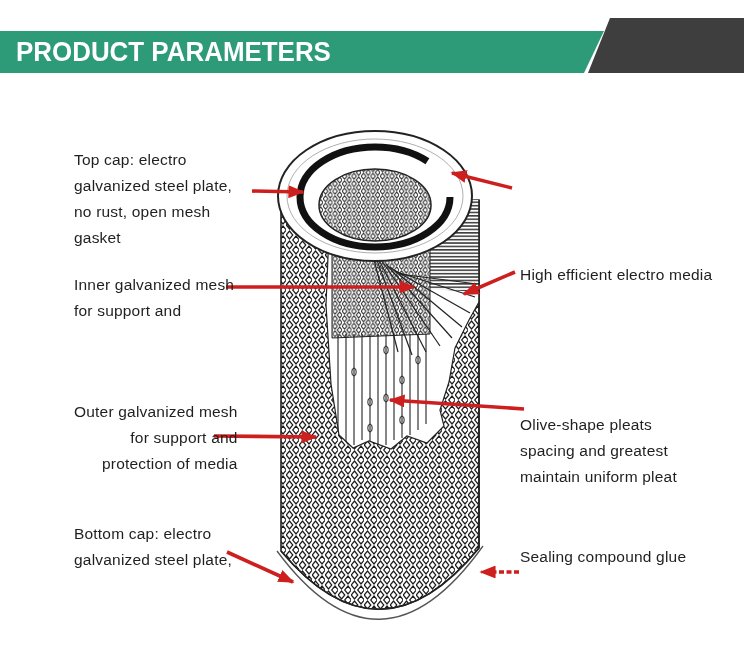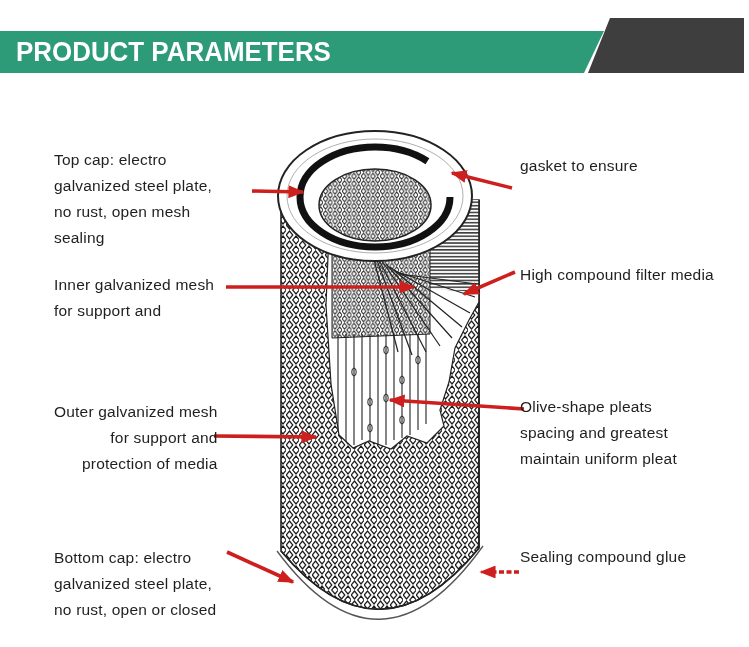--- a/index.html
+++ b/index.html
@@ -8,29 +8,29 @@
   
   .ribbon{position:absolute;top:18px;left:588px;width:161px;height:55px;background:#3e3e3e;
           clip-path:polygon(22px 0,100% 0,100% 100%,0 100%);}
   .banner{position:absolute;top:31px;left:0;width:604px;height:42px;background:#2e9b78;
           clip-path:polygon(0 0,100% 0,calc(100% - 20px) 100%,0 100%);}
   .title{position:absolute;left:16px;top:37px;font-size:27px;font-weight:bold;color:#ffffff;
          letter-spacing:0px;transform:scaleX(.96);transform-origin:left;white-space:nowrap;}
   
   .label{position:absolute;font-size:15.5px;line-height:26px;color:#1f1f1f;letter-spacing:.2px;
          white-space:nowrap;}
-  .label.lcol{left:54px;}
+  .label.lcol{left:74px;}
   .label.rcol{left:520px;}
   #lab-top-cap{top:147px;}
   #lab-inner-mesh{top:272px;}
   #lab-outer-mesh{top:399px;text-align:right;}
-  #lab-bottom-cap{top:521px;margin-top:24px;}
+  #lab-bottom-cap{top:521px;}
   #lab-gasket{top:153px;}
   #lab-media{top:262px;}
-  #lab-pleats{top:394px;}
+  #lab-pleats{top:412px;}
   #lab-glue{top:544px;}
   svg.fig{position:absolute;inset:0;pointer-events:none;}
 </style>
 </head>
 <body>
 
 <div class="page">
 
   <div class="ribbon"></div>
   <div class="banner"></div>
@@ -129,42 +129,40 @@
       <line x1="515" y1="272" x2="464" y2="294" marker-end="url(#ah)"></line>
       <line x1="524" y1="409" x2="390" y2="400" marker-end="url(#ah)"></line>
       <line x1="519" y1="572" x2="481" y2="572" marker-end="url(#ah)" stroke-dasharray="5 2.5"></line>
     </g>
   </svg>
 
   <div class="label lcol" id="lab-top-cap">
     <div>Top cap: electro</div>
     <div>galvanized steel plate,</div>
     <div>no rust, open mesh</div>
-    <div>sealing</div>
+    <div>gasket</div>
   </div>
   <div class="label lcol" id="lab-inner-mesh">
     <div>Inner galvanized mesh</div>
     <div>for support and</div>
   </div>
   <div class="label lcol" id="lab-outer-mesh">
     <div>Outer galvanized mesh</div>
     <div>for support and</div>
     <div>protection of media</div>
   </div>
   <div class="label lcol" id="lab-bottom-cap">
     <div>Bottom cap: electro</div>
     <div>galvanized steel plate,</div>
-    <div>no rust, open or closed</div>
   </div>
 
   <div class="label rcol" id="lab-gasket">
-    <div>gasket to ensure</div>
   </div>
   <div class="label rcol" id="lab-media">
-    <div>High compound filter media</div>
+    <div>High efficient electro media</div>
   </div>
   <div class="label rcol" id="lab-pleats">
     <div>Olive-shape pleats</div>
     <div>spacing and greatest</div>
     <div>maintain uniform pleat</div>
   </div>
   <div class="label rcol" id="lab-glue">
     <div>Sealing compound glue</div>
   </div>
 

